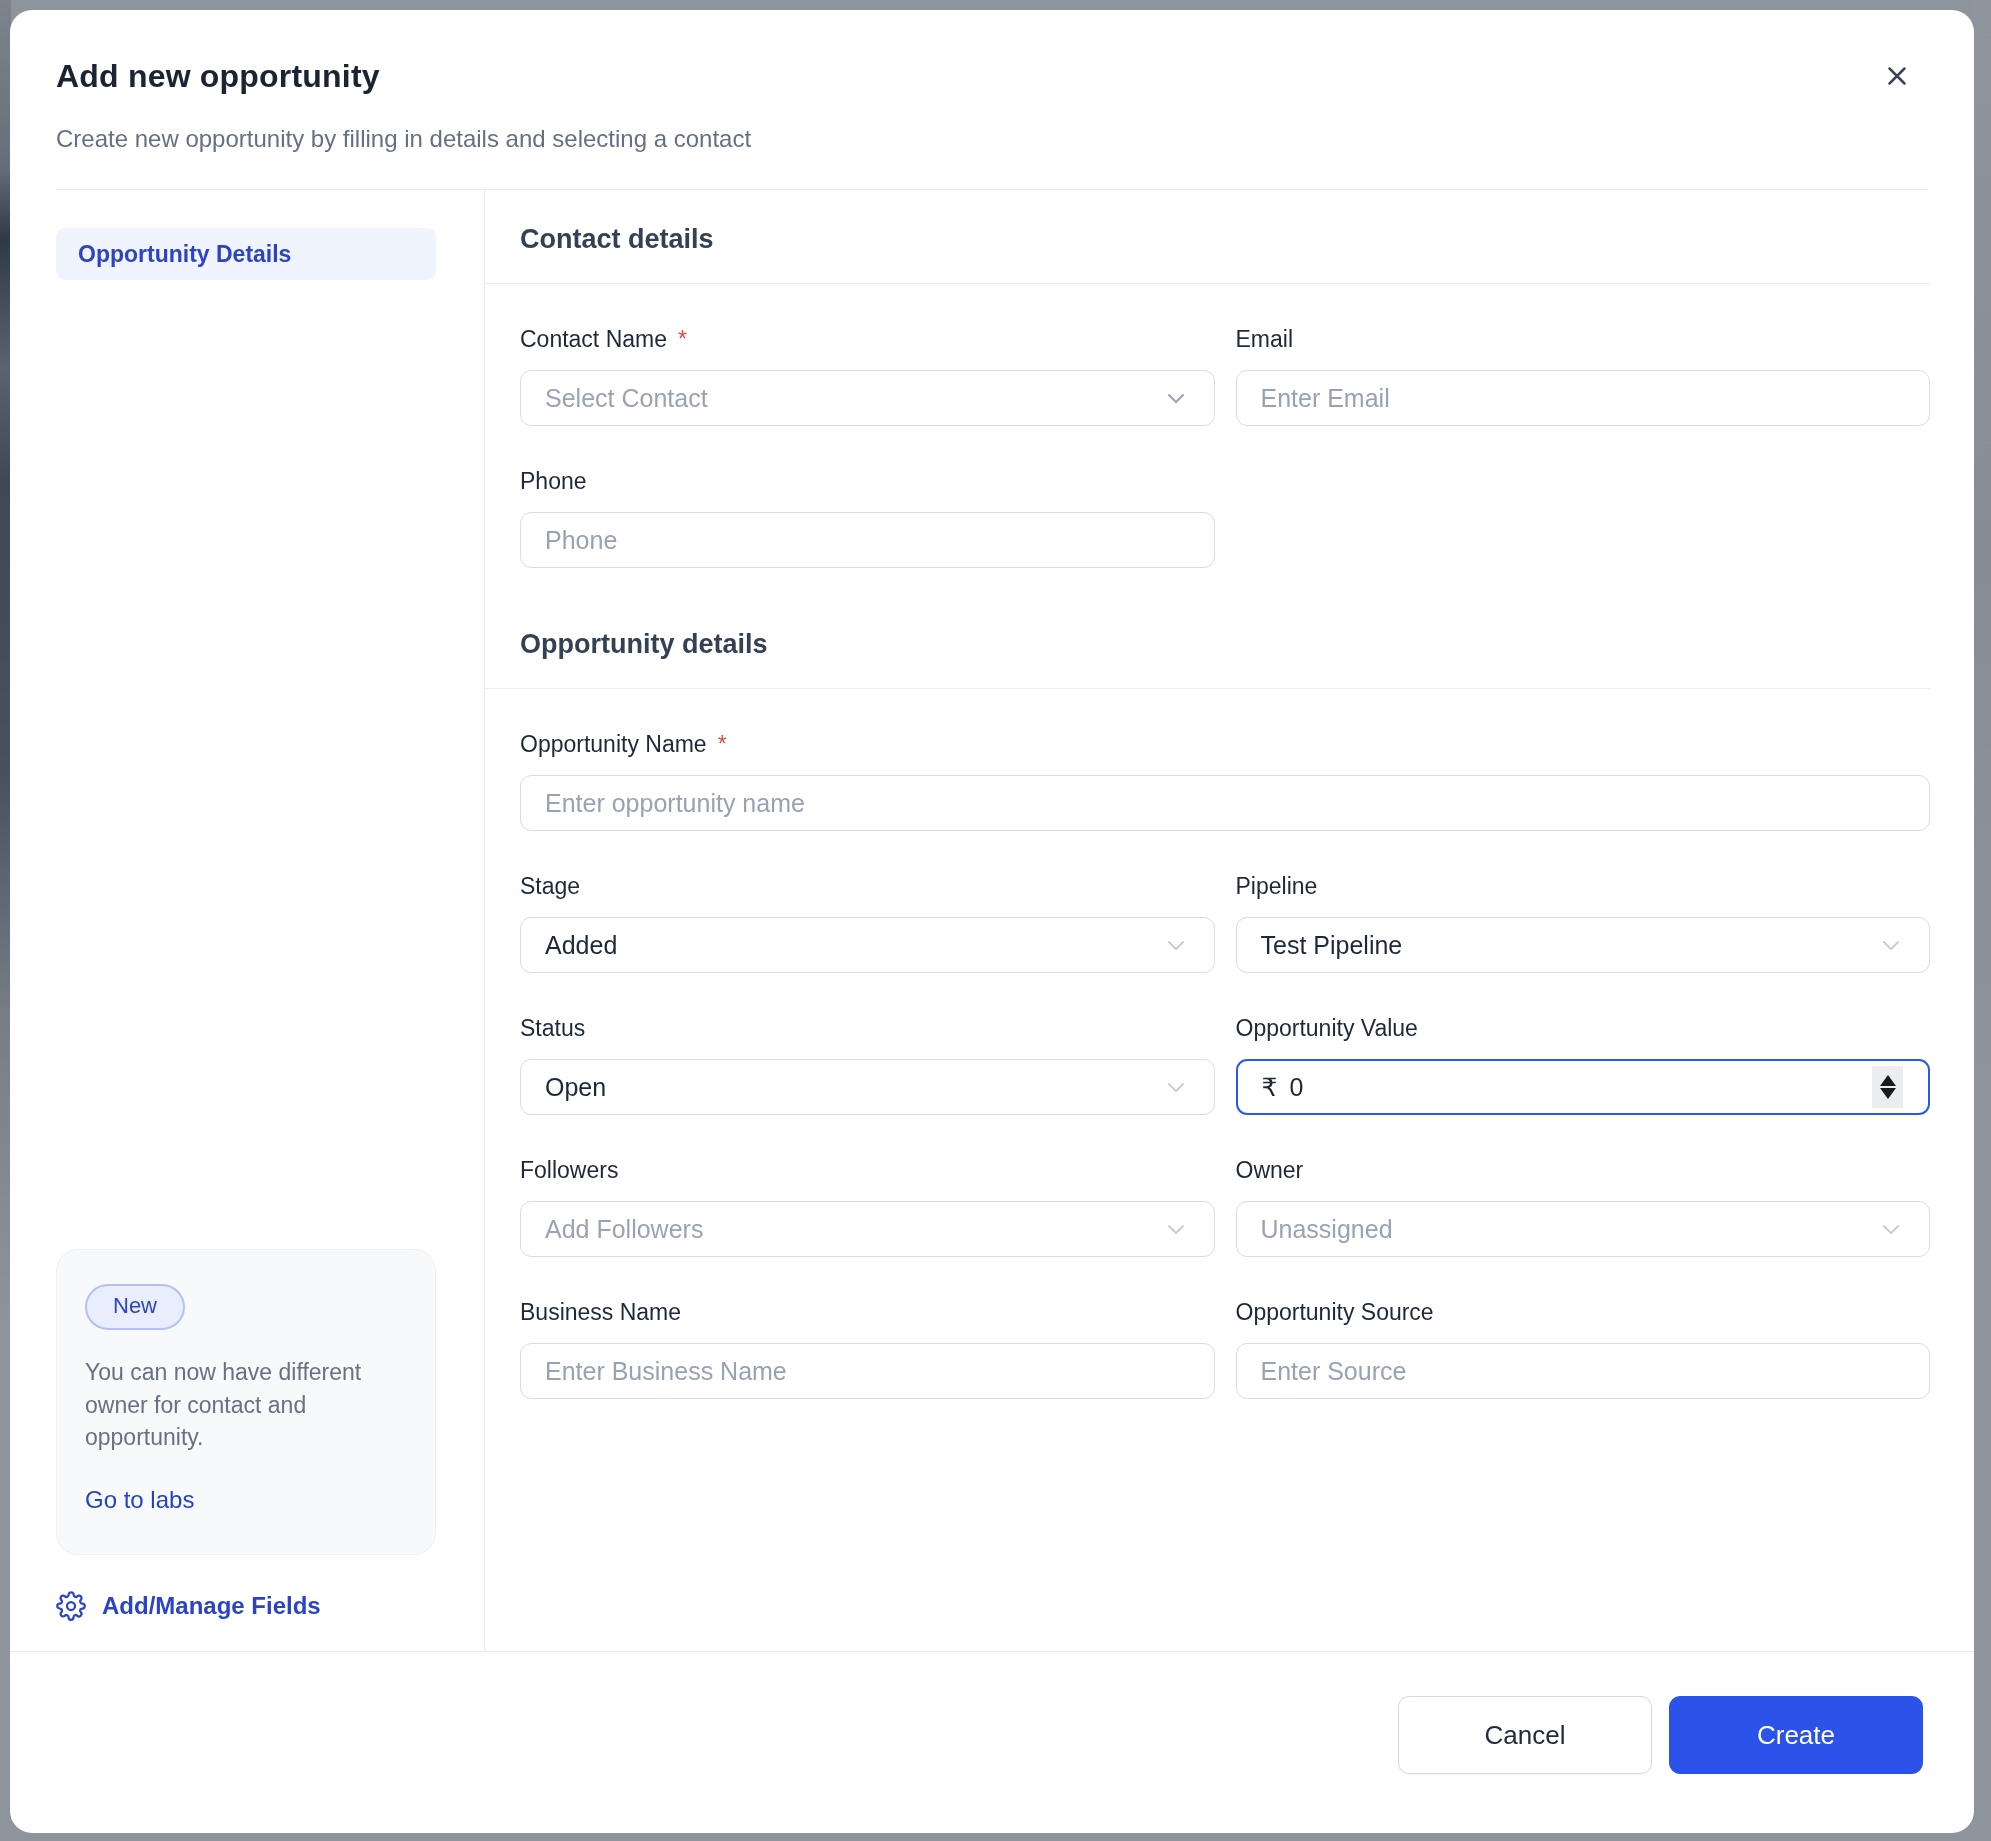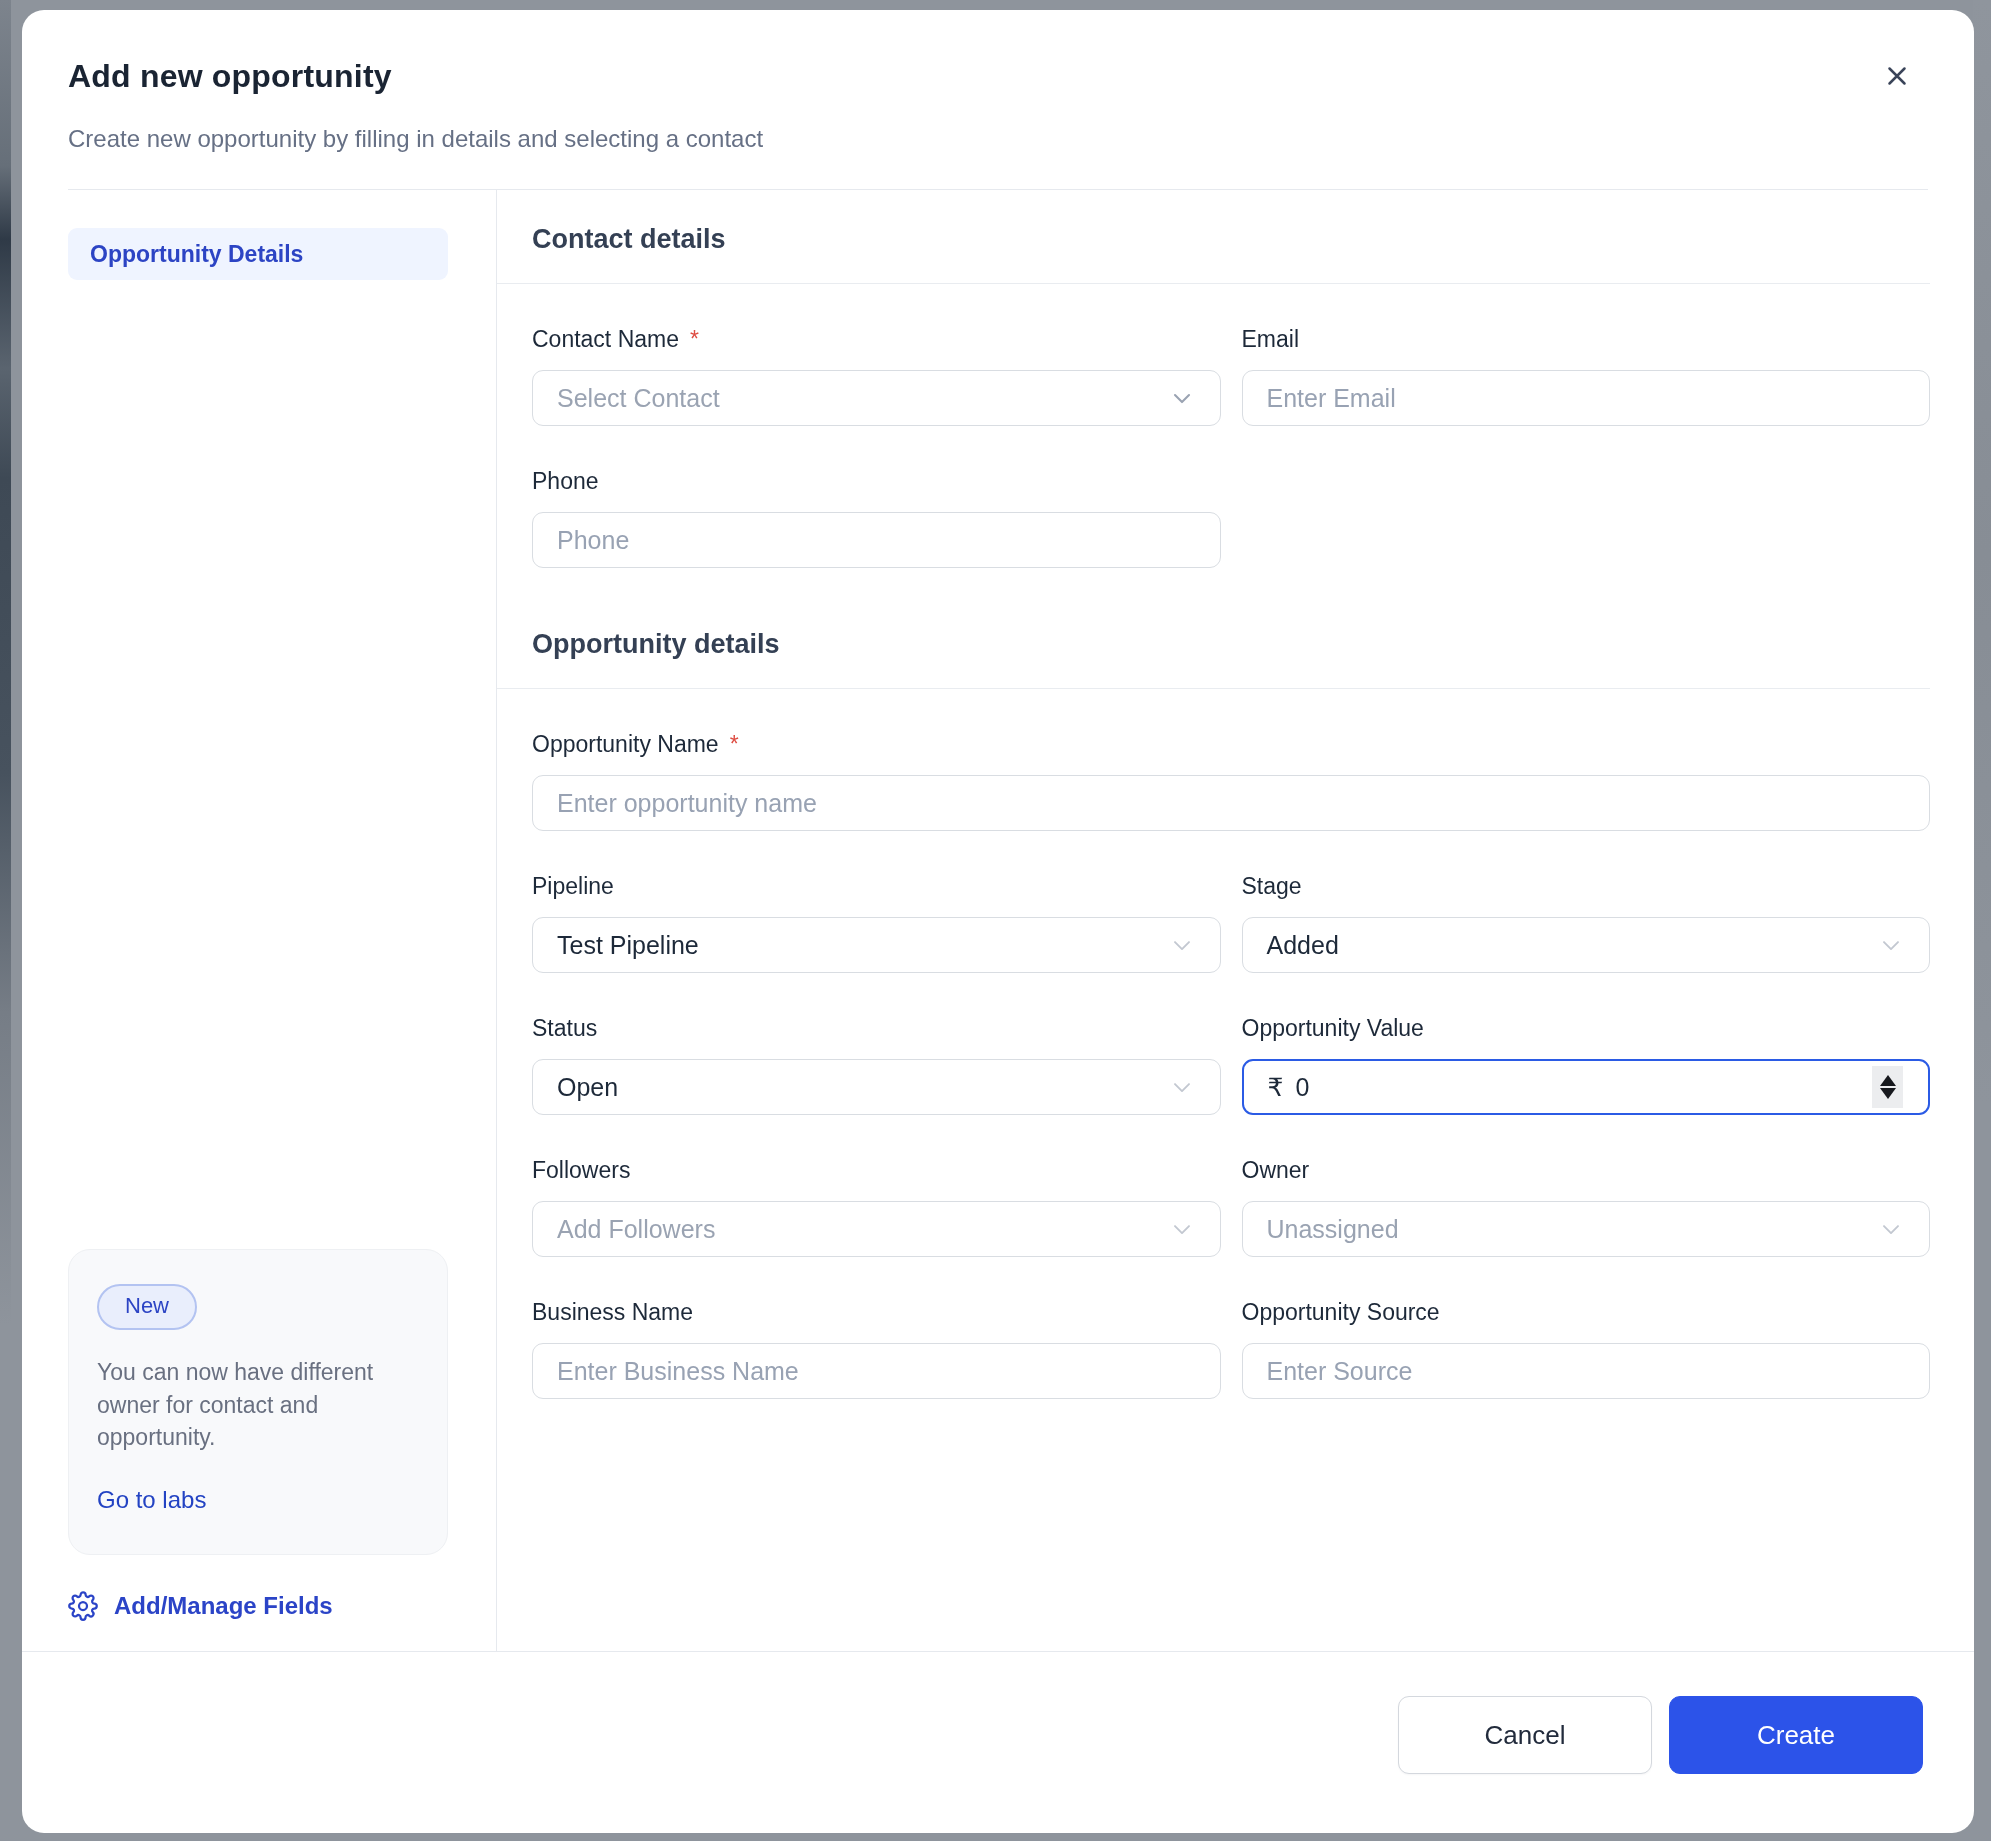--- a/index.html
+++ b/index.html
@@ -20,21 +20,20 @@
     background: linear-gradient(180deg, #8f959d 0%, #878d95 30%, #8e949c 60%, #8e949c 100%);
   }
   .modal {
     position: absolute;
     left: 10px; top: 10px; right: 18px; bottom: 8px;
     background: #ffffff;
     border-radius: 22px;
     display: flex;
     flex-direction: column;
     overflow: hidden;
-    margin-left: 12px;
   }
   
   .modal-header { position: relative; padding: 48px 55px 0 46px; flex: 0 0 auto; }
   .modal-title { font-size: 32px; font-weight: 700; color: #1A2433; letter-spacing: 0.2px; }
   .modal-subtitle { margin-top: 30px; font-size: 24px; font-weight: 400; color: #667085; }
   .close-btn {
     position: absolute; top: 44px; right: 55px;
     width: 44px; height: 44px;
     background: transparent; border: none; cursor: pointer;
     display: flex; align-items: center; justify-content: center;
@@ -221,38 +220,38 @@
           </div>
           <div class="control">
             <input class="text-input" type="text" placeholder="Enter opportunity name" style="">
           </div>
         </div>
       </div>
 
       <div class="form-row">
         <div class="field">
           <div class="field-label">
+            <span>Stage</span>
+          </div>
+          <div class="control">
+            <div class="select-box">
+              <span class="select-value">Added</span>
+              <svg class="chev" width="28" height="28" viewBox="0 0 24 24" fill="none" stroke="#C3C8D1" stroke-width="1.6" stroke-linecap="round" stroke-linejoin="round">
+                  <path d="M6 9.5l6 6 6-6"></path>
+                </svg>
+            </div>
+          </div>
+        </div>
+        <div class="field">
+          <div class="field-label">
             <span>Pipeline</span>
           </div>
           <div class="control">
             <div class="select-box">
               <span class="select-value">Test Pipeline</span>
-              <svg class="chev" width="28" height="28" viewBox="0 0 24 24" fill="none" stroke="#C3C8D1" stroke-width="1.6" stroke-linecap="round" stroke-linejoin="round">
-                  <path d="M6 9.5l6 6 6-6"></path>
-                </svg>
-            </div>
-          </div>
-        </div>
-        <div class="field">
-          <div class="field-label">
-            <span>Stage</span>
-          </div>
-          <div class="control">
-            <div class="select-box">
-              <span class="select-value">Added</span>
               <svg class="chev" width="28" height="28" viewBox="0 0 24 24" fill="none" stroke="#C3C8D1" stroke-width="1.6" stroke-linecap="round" stroke-linejoin="round">
                   <path d="M6 9.5l6 6 6-6"></path>
                 </svg>
             </div>
           </div>
         </div>
       </div>
 
       <div class="form-row">
         <div class="field">

